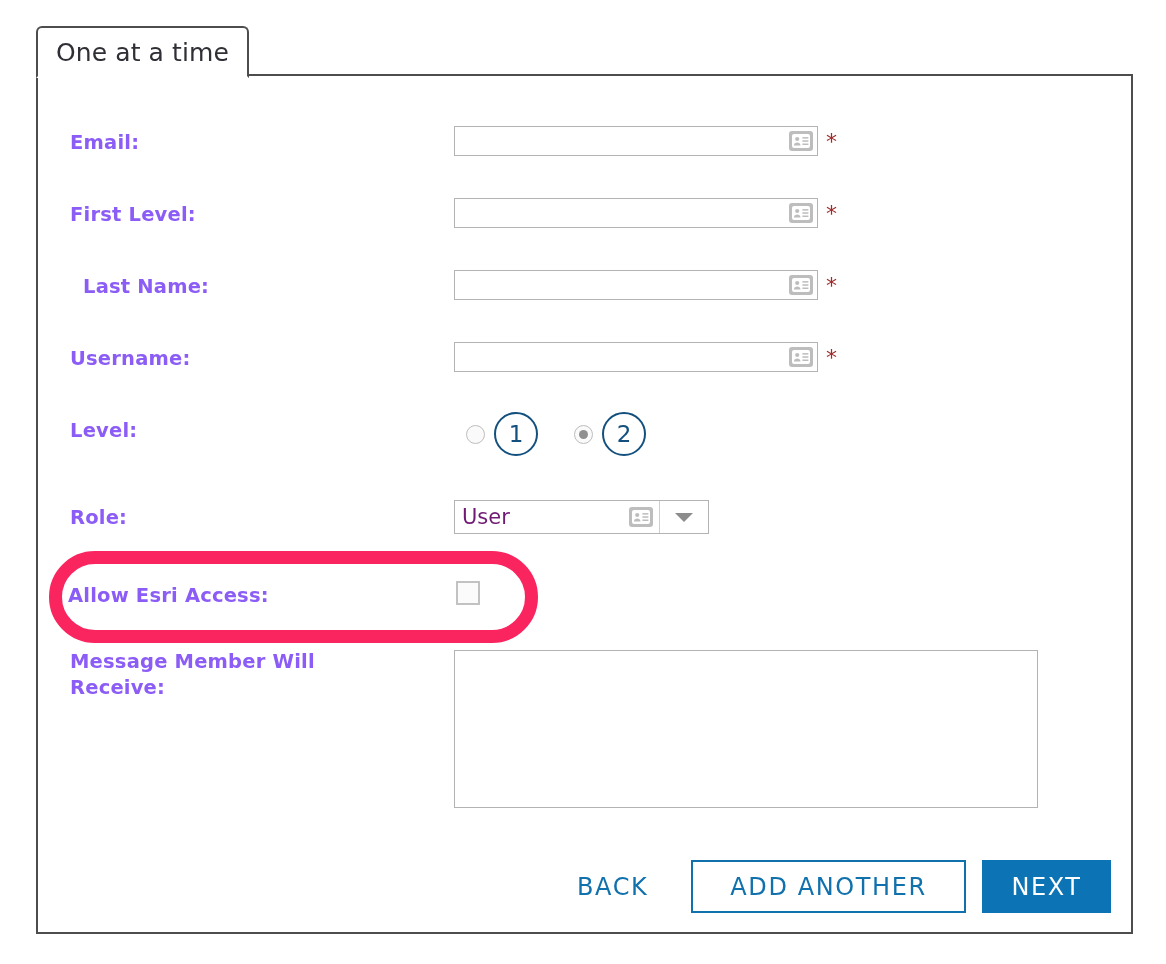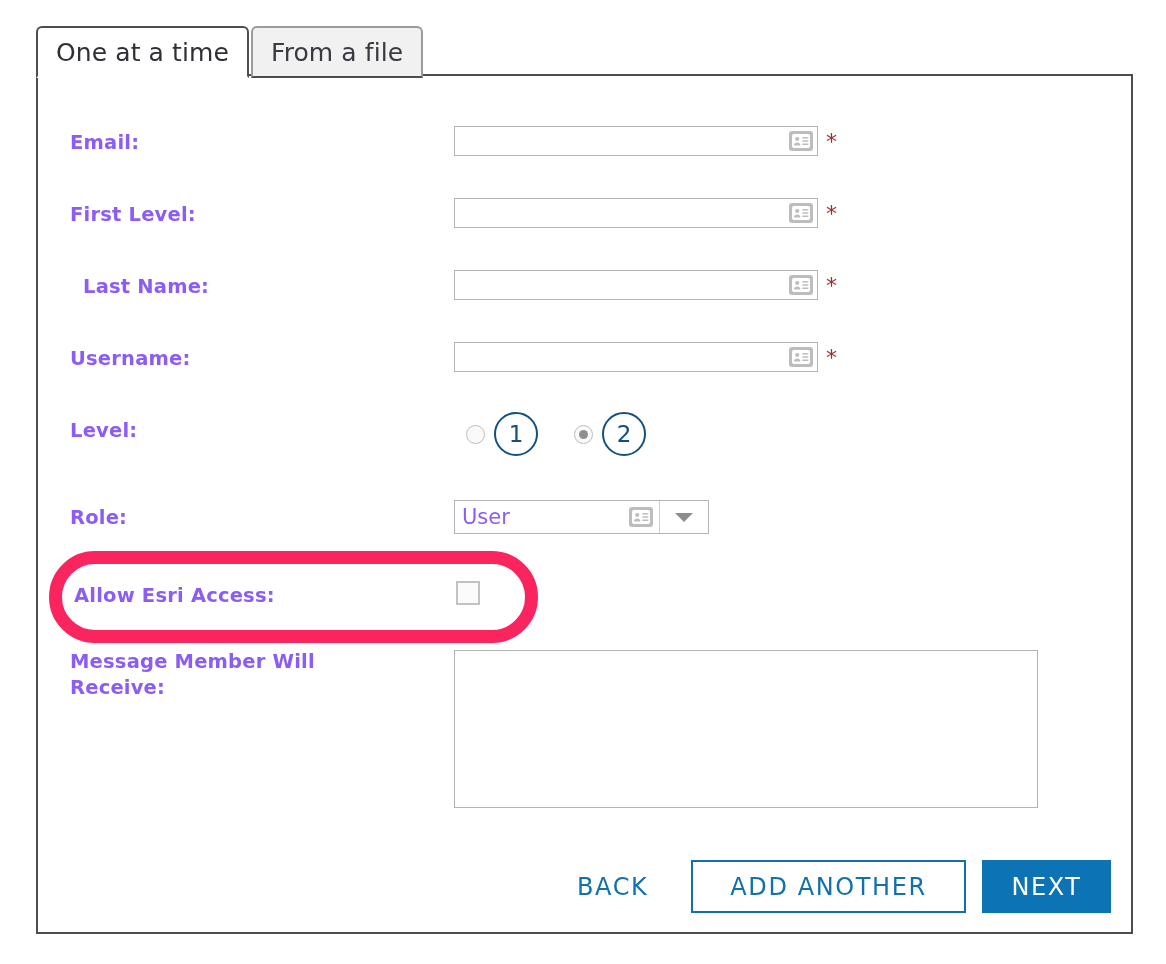--- a/index.html
+++ b/index.html
@@ -178,21 +178,21 @@
     box-sizing: border-box;
     border: 1.5px solid #b3b3b3;
     background: #ffffff;
     display: flex;
     align-items: center;
   }
   .sel .sel-val {
     flex: 1;
     padding-left: 7px;
     font-size: 21px;
-    color: #8b5cf6;
+    color: #701a75;
     white-space: nowrap;
     overflow: hidden;
     font-family: "DejaVu Sans", sans-serif;
   }
   .sel .card-ico { margin-right: 6px; }
   .sel .arrow-box {
     width: 48px;
     height: 100%;
     border-left: 1.5px solid #cfcfcf;
     display: flex;
@@ -278,23 +278,20 @@
   }
 </style>
 </head>
 <body>
 
 <div id="root">
 
   <div class="tab-strip">
     <div class="tab active">
       <span>One at a time</span>
-    </div>
-    <div class="tab inactive">
-      <span>From a file</span>
     </div>
   </div>
 
   <div class="panel"></div>
 
   <div class="form-area">
 
     <div class="lbl" style="left:34px; top:56px;">Email:</div>
     <div class="txt-wrap" style="left:418px; top:52px;">
       <input type="text" value="" placeholder="" style="">
@@ -384,21 +381,21 @@
           <rect x="10.4" y="3.1" width="6" height="1.5" fill="#bdbdbd"></rect>
           <rect x="10.4" y="6.3" width="6" height="1.5" fill="#bdbdbd"></rect>
           <rect x="10.4" y="9.5" width="6" height="1.5" fill="#bdbdbd"></rect>
         </svg>
       </span>
       <span class="arrow-box">
         <span class="caret"></span>
       </span>
     </div>
 
-    <div class="lbl" style="left:38px; top:509px;">Allow Esri Access:</div>
+    <div class="lbl" style="left:32px; top:509px;">Allow Esri Access:</div>
     <div class="chk" style="left:420px; top:507px;"></div>
 
     <div class="lbl" style="left:34px; top:575px; width:330px;">Message Member Will Receive:</div>
     <textarea class="ta" style="left: 418px; top: 576px; width: 584px; height: 158px;" placeholder=""></textarea>
 
     <button class="btn-back" style="left:535px; top:798px;">BACK</button>
     <button class="btn-outline" style="left:655px; top:786px; width:275px; height:53px;">ADD ANOTHER</button>
     <button class="btn-solid" style="left:946px; top:786px; width:129px; height:53px;">NEXT</button>
   </div>
 

